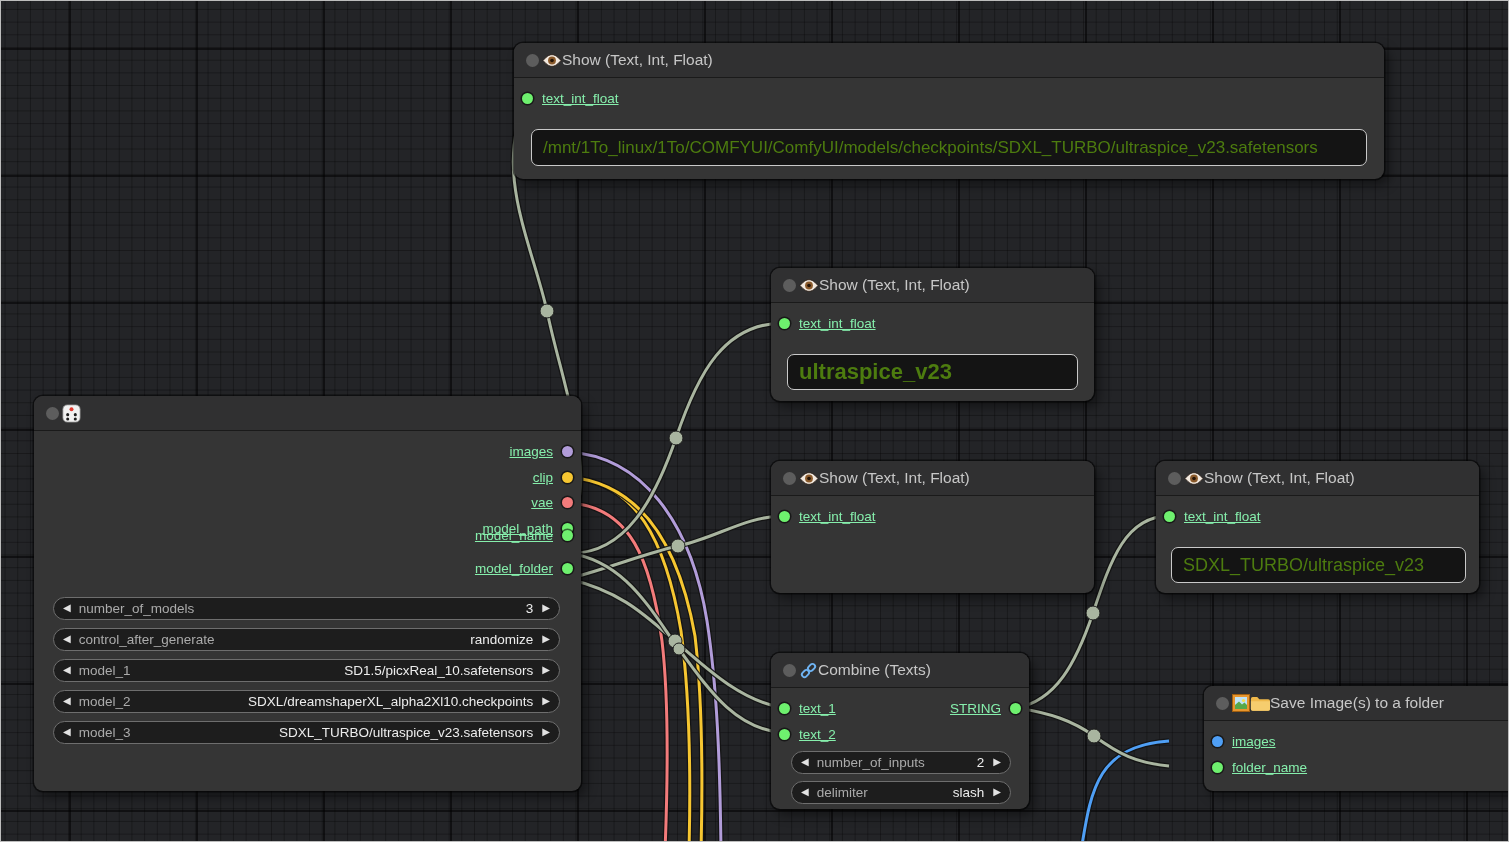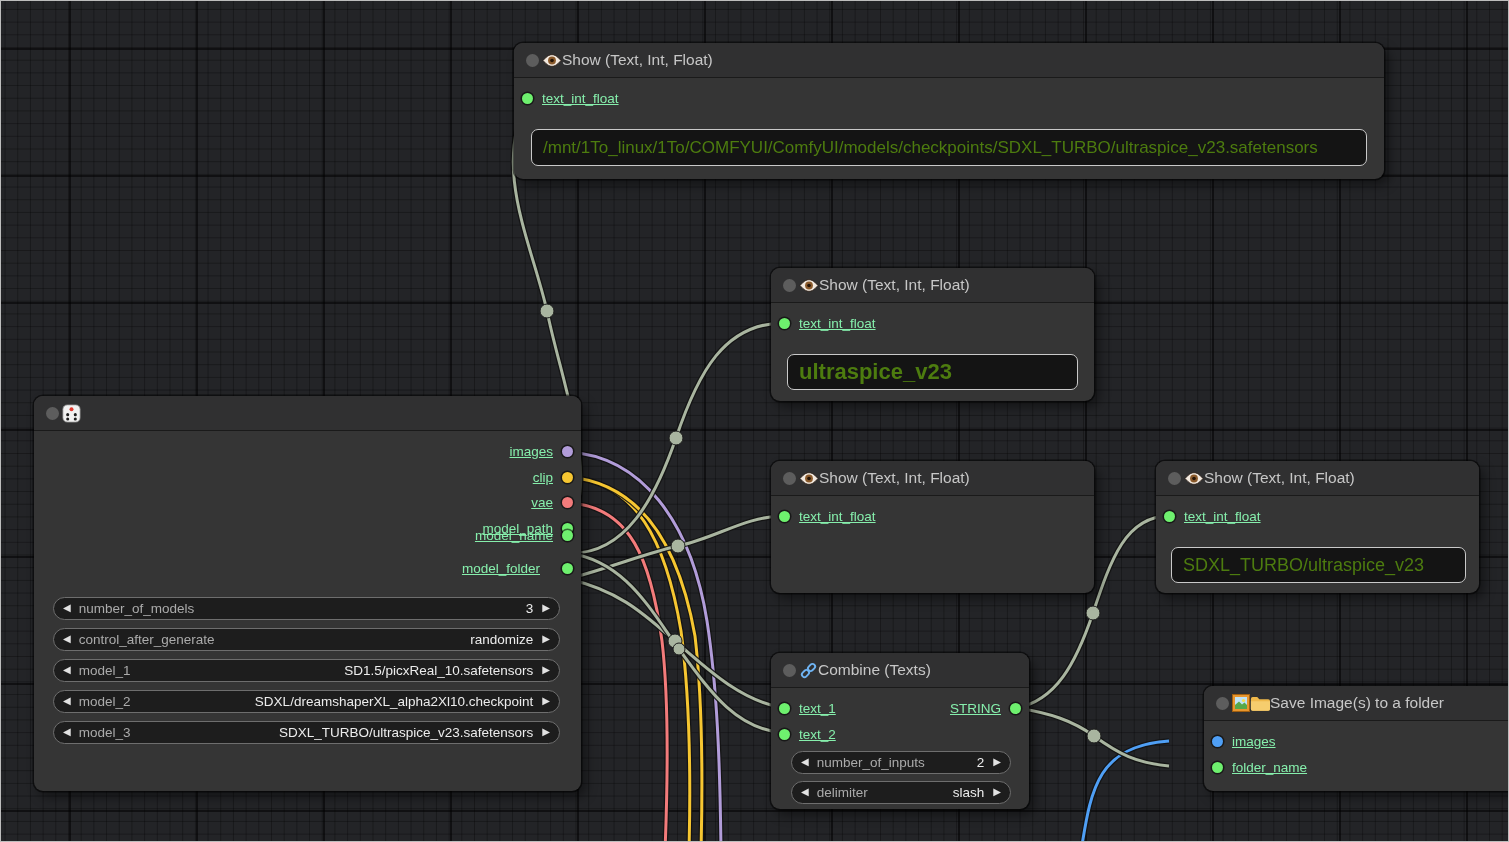--- a/index.html
+++ b/index.html
@@ -230,21 +230,21 @@
       <span>vae</span>
     </div>
     <div class="port out" style="top:119.5px;">
       <span class="sock" style="background:#6ef06e;"></span>
       <span>model_path</span>
     </div>
     <div class="port out" style="top:127px;justify-content:flex-end;">
       <span class="sock" style="background:#6ef06e;"></span>
       <span>model_name</span>
     </div>
-    <div class="port out" style="top:160px;gap:13px;">
+    <div class="port out" style="top:160px;">
       <span class="sock" style="background:#6ef06e;"></span>
       <span>model_folder</span>
     </div>
 
     <div class="widget" style="left:19px;top:200.5px;width:507px;">
       <span class="warr">◀</span>
       <span class="wlabel">number_of_models</span>
       <span class="wvalue">3</span>
       <span class="warr">▶</span>
     </div>
@@ -256,21 +256,21 @@
     </div>
     <div class="widget" style="left:19px;top:262.5px;width:507px;">
       <span class="warr">◀</span>
       <span class="wlabel">model_1</span>
       <span class="wvalue">SD1.5/picxReal_10.safetensors</span>
       <span class="warr">▶</span>
     </div>
     <div class="widget" style="left:19px;top:293.5px;width:507px;">
       <span class="warr">◀</span>
       <span class="wlabel">model_2</span>
-      <span class="wvalue">SDXL/dreamshaperXL_alpha2Xl10.checkpoint</span>
+      <span class="wvalue">SDXL/dreamshaperXL_alpha2Xl10.checkpoints</span>
       <span class="warr">▶</span>
     </div>
     <div class="widget" style="left:19px;top:324.5px;width:507px;">
       <span class="warr">◀</span>
       <span class="wlabel">model_3</span>
       <span class="wvalue">SDXL_TURBO/ultraspice_v23.safetensors</span>
       <span class="warr">▶</span>
     </div>
   </div>
 

